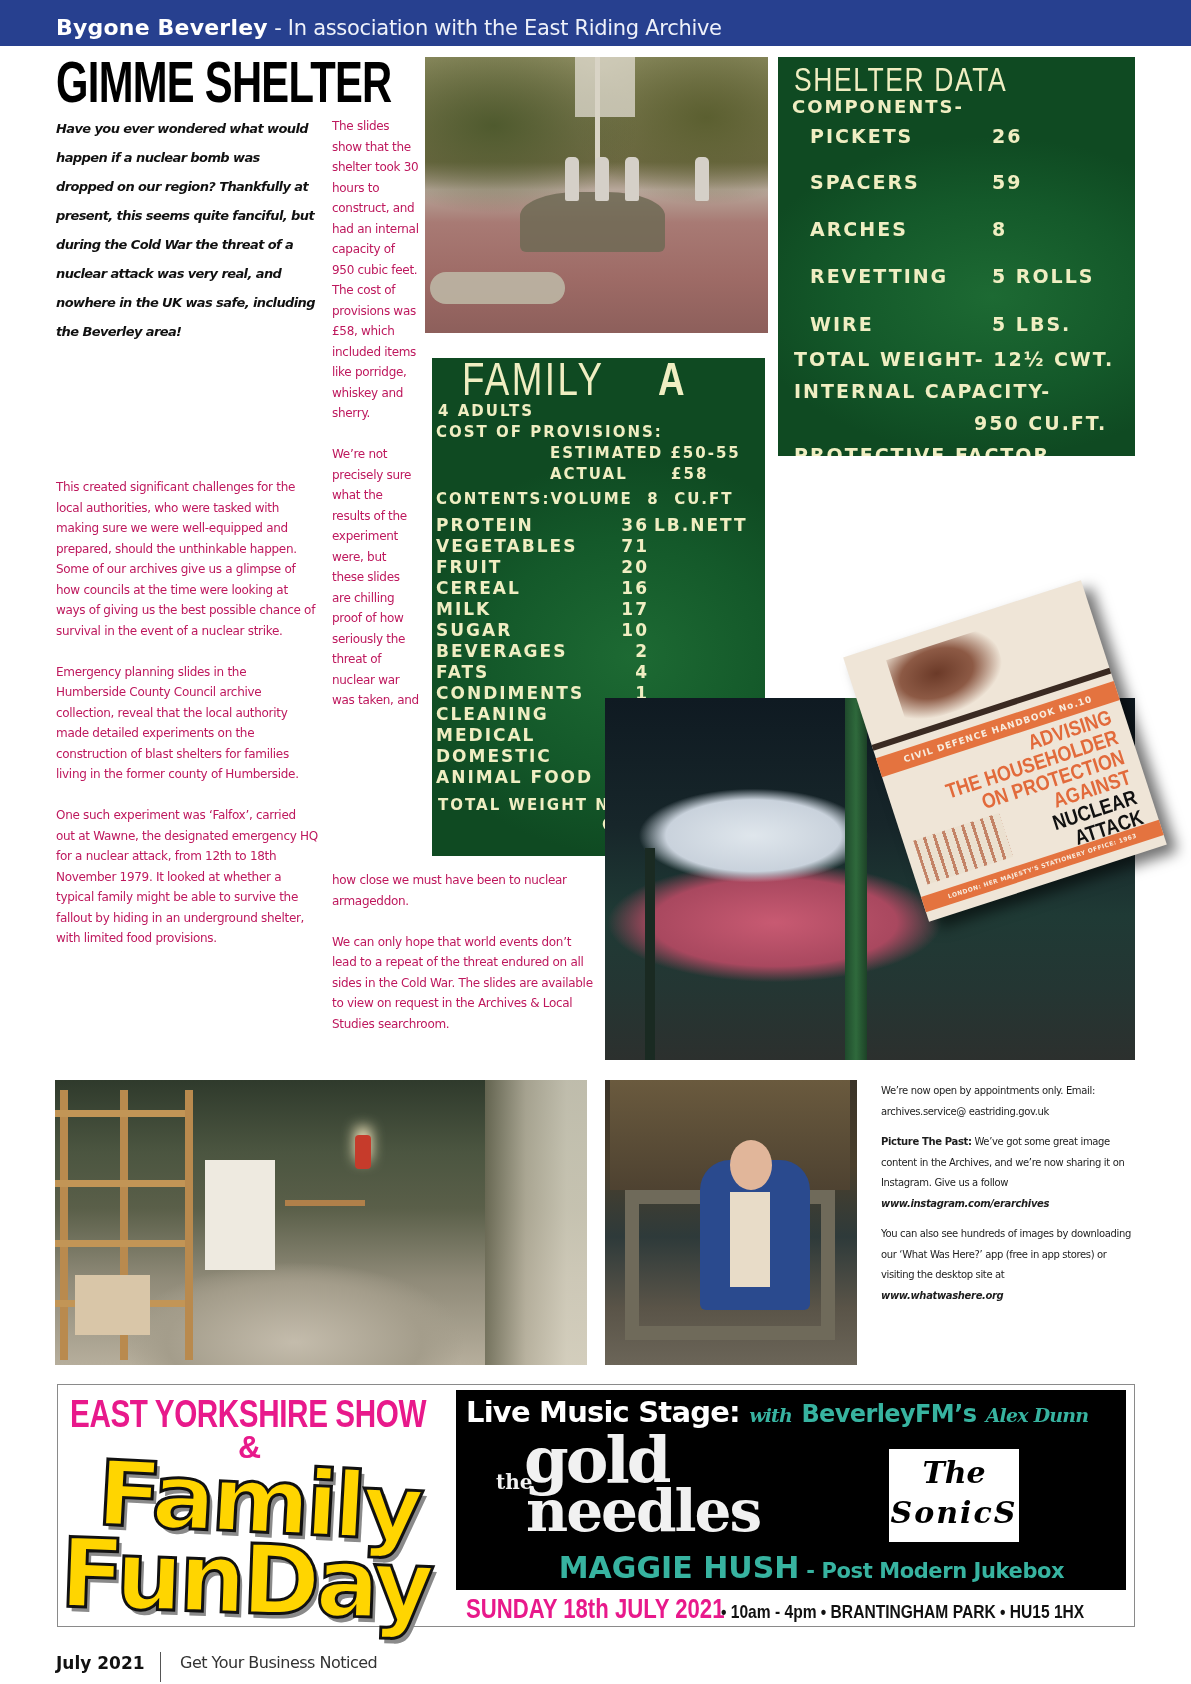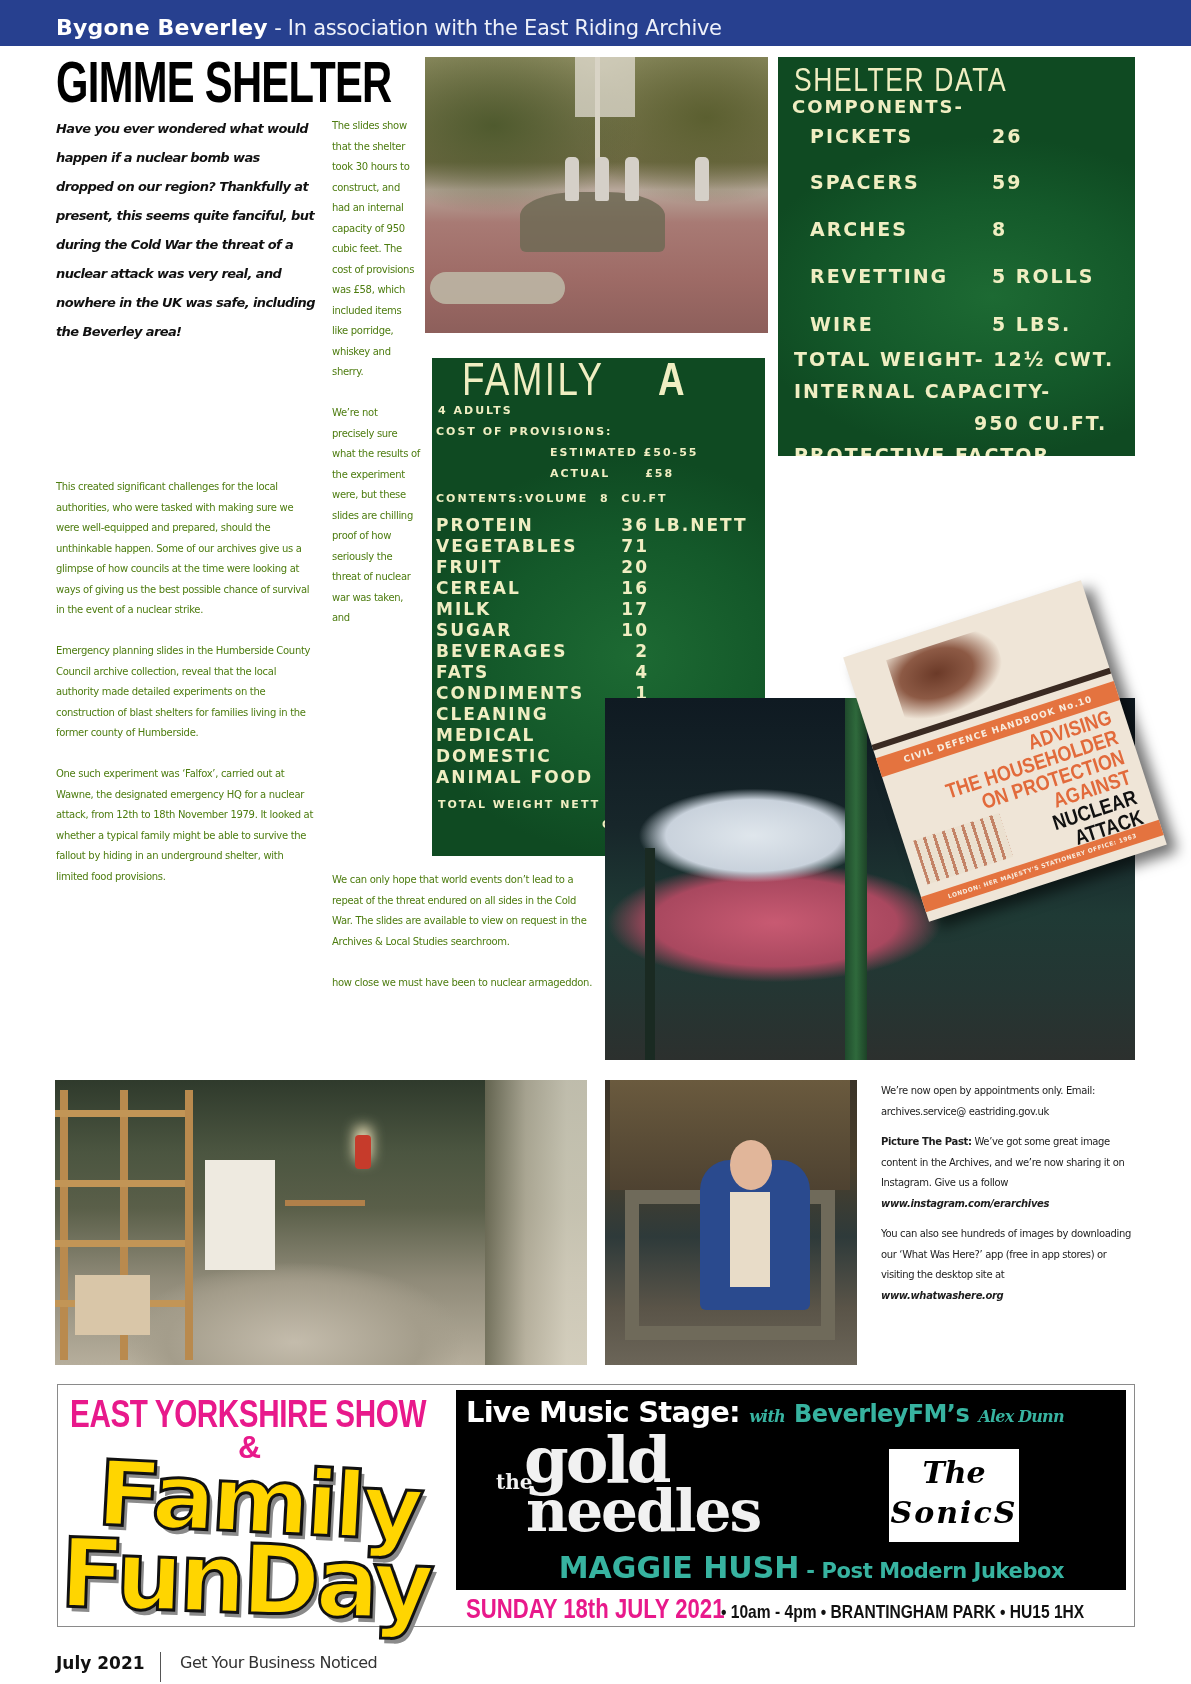--- a/index.html
+++ b/index.html
@@ -10,21 +10,21 @@
   
   .header-bar { left: 0; top: 0; width: 1191px; height: 46px; background: #27408f; }
   .header-bar .hb-inner { position: absolute; left: 56px; top: 14px; white-space: nowrap; color: #fff; font-size: 22px; line-height: 28px; font-family: "DejaVu Sans", sans-serif; }
   .hb-strong { font-weight: bold; letter-spacing: 0.2px; }
   .hb-sub { font-weight: normal; font-size: 21px; color: #eef1fa; letter-spacing: -0.3px; }
 
   .page-title { left: 56px; top: 52px; font-family: "Liberation Sans", sans-serif; font-weight: bold; font-size: 58px; line-height: 60px; color: #000; transform: scaleX(0.72); transform-origin: left top; letter-spacing: -1px; white-space: nowrap; }
 
   .intro { left: 56px; top: 114px; width: 260px; font-family: "DejaVu Sans", sans-serif; font-style: italic; font-weight: bold; font-size: 13px; line-height: 29px; color: #111; letter-spacing: -0.6px; }
 
-  .body-text { font-family: "DejaVu Sans", sans-serif; font-size: 10px; line-height: 20.5px; color: #4d7c0f; letter-spacing: -0.3px; }
+  .body-text { font-family: "DejaVu Sans", sans-serif; font-size: 12px; line-height: 20.5px; color: #be185d; letter-spacing: -0.3px; }
   .col1 { left: 56px; top: 477px; width: 262px; }
   .col1 p { margin-bottom: 20.5px; }
   .col2 { left: 332px; top: 116px; width: 88px; }
   .col2 p { margin-bottom: 20.5px; }
   .col2b { left: 332px; top: 870px; width: 262px; }
   .col2b p { margin-bottom: 20.5px; }
 
   
   .photo { overflow: hidden; }
   .photo-dig { left: 425px; top: 57px; width: 343px; height: 276px;
@@ -36,21 +36,21 @@
   .dig-pole { left: 170px; top: 0; width: 5px; height: 120px; background: #d9d4c6; }
   .dig-tarp { left: 95px; top: 135px; width: 145px; height: 60px; background: #6e6a55; border-radius: 40% 40% 6px 6px; opacity: 0.85; }
   .dig-roll { left: 5px; top: 215px; width: 135px; height: 32px; background: #bdb6a4; border-radius: 16px; opacity: 0.9; }
   .dig-man { width: 14px; height: 44px; background: #d5d0c8; border-radius: 5px 5px 2px 2px; top: 100px; }
 
   .slide-frame { left: 425px; top: 352px; width: 346px; height: 510px; background: #ffffff; box-shadow: 0 0 0 0 #fff; }
   .slide { background: radial-gradient(ellipse 70% 40% at 60% 60%, #1d6a33 0%, #14592a 60%, #0f4a22 100%); color: #f0eec2; font-family: "DejaVu Sans", sans-serif; font-weight: bold; letter-spacing: 2px; overflow: hidden; }
   .slide-family { left: 432px; top: 358px; width: 333px; height: 498px; }
   .slide-family .fam-title { position: absolute; left: 30px; top: -4px; font-family: "Liberation Sans", sans-serif; font-weight: normal; font-size: 46px; line-height: 50px; transform: scaleX(0.8); transform-origin: left top; letter-spacing: 3px; white-space: nowrap; }
   .slide-family .fam-letter { position: absolute; left: 226px; top: -4px; font-family: "Liberation Sans", sans-serif; font-size: 46px; line-height: 50px; transform: scaleX(0.8); transform-origin: left top; }
-  .s-line { position: absolute; white-space: nowrap; font-size: 11px; line-height: 22px; }
+  .s-line { position: absolute; white-space: nowrap; font-size: 15px; line-height: 22px; }
   .s-row { position: absolute; left: 4px; white-space: nowrap; font-size: 17px; line-height: 22px; }
   .s-row .s-num { position: absolute; left: 183px; width: 30px; text-align: right; }
   .s-row .s-unit { position: absolute; left: 218px; }
 
   .slide-shelter { left: 778px; top: 57px; width: 357px; height: 399px; }
   .sh-title { position: absolute; left: 16px; top: 4px; font-family: "Liberation Sans", sans-serif; font-size: 34px; line-height: 36px; letter-spacing: 2px; transform: scaleX(0.78); transform-origin: left top; white-space: nowrap; font-weight: normal; }
   .sh-line { position: absolute; white-space: nowrap; font-size: 19px; line-height: 24px; }
   .sh-comp { position: absolute; white-space: nowrap; font-size: 19px; line-height: 24px; }
   .sh-comp .v { position: absolute; left: 182px; }
 
@@ -100,21 +100,21 @@
   
   .ad-box { left: 57px; top: 1384px; width: 1078px; height: 243px; border: 1px solid #8a8a8a; background: #fff; }
   .ad-eys { left: 70px; top: 1394px; width: 370px; font-family: "Liberation Sans", sans-serif; font-weight: bold; color: #e8198b; font-size: 38px; line-height: 40px; white-space: nowrap; transform: scaleX(0.78); transform-origin: left top; letter-spacing: -0.5px; }
   .ad-amp { left: 238px; top: 1430px; font-family: "Liberation Sans", sans-serif; font-weight: bold; color: #e8198b; font-size: 32px; line-height: 34px; }
   .ad-fun { font-family: "DejaVu Sans", sans-serif; font-weight: bold; color: #ffd500; -webkit-text-stroke: 3px #111; text-shadow: 4px 5px 0 #8a8a8a; white-space: nowrap; letter-spacing: -4px; }
   .ad-fun1 { left: 100px; top: 1448px; font-size: 90px; line-height: 90px; transform: scaleX(1.05) rotate(3deg); transform-origin: left top; }
   .ad-fun2 { left: 62px; top: 1525px; font-size: 96px; line-height: 96px; transform: scaleX(0.98) rotate(2deg); transform-origin: left top; }
 
   .ad-black { left: 456px; top: 1390px; width: 670px; height: 200px; background: #000; }
   .ad-stage { left: 466px; top: 1394px; white-space: nowrap; font-family: "DejaVu Sans", sans-serif; font-weight: bold; color: #fff; font-size: 29px; line-height: 36px; letter-spacing: -0.8px; }
-  .ad-stage .with { color: #37b3a0; font-family: "DejaVu Serif", serif; font-style: italic; font-size: 16px; }
+  .ad-stage .with { color: #37b3a0; font-family: "DejaVu Serif", serif; font-style: italic; font-size: 19px; }
   .ad-stage .bfm { color: #37b3a0; font-size: 24px; letter-spacing: -0.6px; }
   .ad-gold { left: 496px; top: 1438px; width: 330px; height: 108px; color: #f1f1f1; font-family: "DejaVu Serif", serif; font-weight: bold; }
   .ad-gold .the { position: absolute; left: 0; top: 32px; font-size: 20px; }
   .ad-gold .gold { position: absolute; left: 28px; top: -10px; font-size: 64px; line-height: 64px; letter-spacing: -3px; }
   .ad-gold .needles { position: absolute; left: 30px; top: 42px; font-size: 58px; line-height: 62px; letter-spacing: -2px; }
   .ad-sonics { left: 889px; top: 1449px; width: 130px; height: 93px; background: #fff; color: #000; text-align: center; font-family: "DejaVu Serif", serif; font-weight: bold; font-style: italic; }
   .ad-sonics .t1 { display: block; font-size: 30px; line-height: 40px; margin-top: 4px; }
   .ad-sonics .t2 { display: block; font-size: 30px; line-height: 40px; letter-spacing: 2px; }
   .ad-maggie { left: 456px; top: 1550px; width: 670px; text-align: center; white-space: nowrap; color: #37b3a0; font-family: "DejaVu Sans", sans-serif; font-weight: bold; line-height: 36px; padding-left: 41px; }
   .ad-maggie .mh { font-size: 30px; letter-spacing: 0px; }
@@ -145,22 +145,22 @@
   <p>This created significant challenges for the local authorities, who were tasked with making sure we were well-equipped and prepared, should the unthinkable happen. Some of our archives give us a glimpse of how councils at the time were looking at ways of giving us the best possible chance of survival in the event of a nuclear strike.</p>
   <p>Emergency planning slides in the Humberside County Council archive collection, reveal that the local authority made detailed experiments on the construction of blast shelters for families living in the former county of Humberside.</p>
   <p>One such experiment was ‘Falfox’, carried out at Wawne, the designated emergency HQ for a nuclear attack, from 12th to 18th November 1979.  It looked at whether a typical family might be able to survive the fallout by hiding in an underground shelter, with limited food provisions.</p>
 </div>
 
 <div class="abs body-text col2">
   <p>The slides show that the shelter took 30 hours to construct, and had an internal capacity of 950 cubic feet.  The cost of provisions was £58, which included items like porridge, whiskey and sherry.</p>
   <p>We’re not precisely sure what the results of the experiment were, but these slides are chilling proof of how seriously the threat of nuclear war was taken, and</p>
 </div>
 <div class="abs body-text col2b">
+  <p>how close we must have been to nuclear armageddon.</p>
   <p>We can only hope that world events don’t lead to a repeat of the threat endured on all sides in the Cold War.  The slides are available to view on request in the Archives &amp; Local Studies searchroom.</p>
-  <p>how close we must have been to nuclear armageddon.</p>
 </div>
 
 <div class="abs photo photo-dig">
   <div class="abs dig-sky"></div>
   <div class="abs dig-pole"></div>
   <div class="abs dig-tarp"></div>
   <div class="abs dig-roll"></div>
   <div class="abs dig-man" style="left:140px"></div>
   <div class="abs dig-man" style="left:170px"></div>
   <div class="abs dig-man" style="left:200px"></div>

